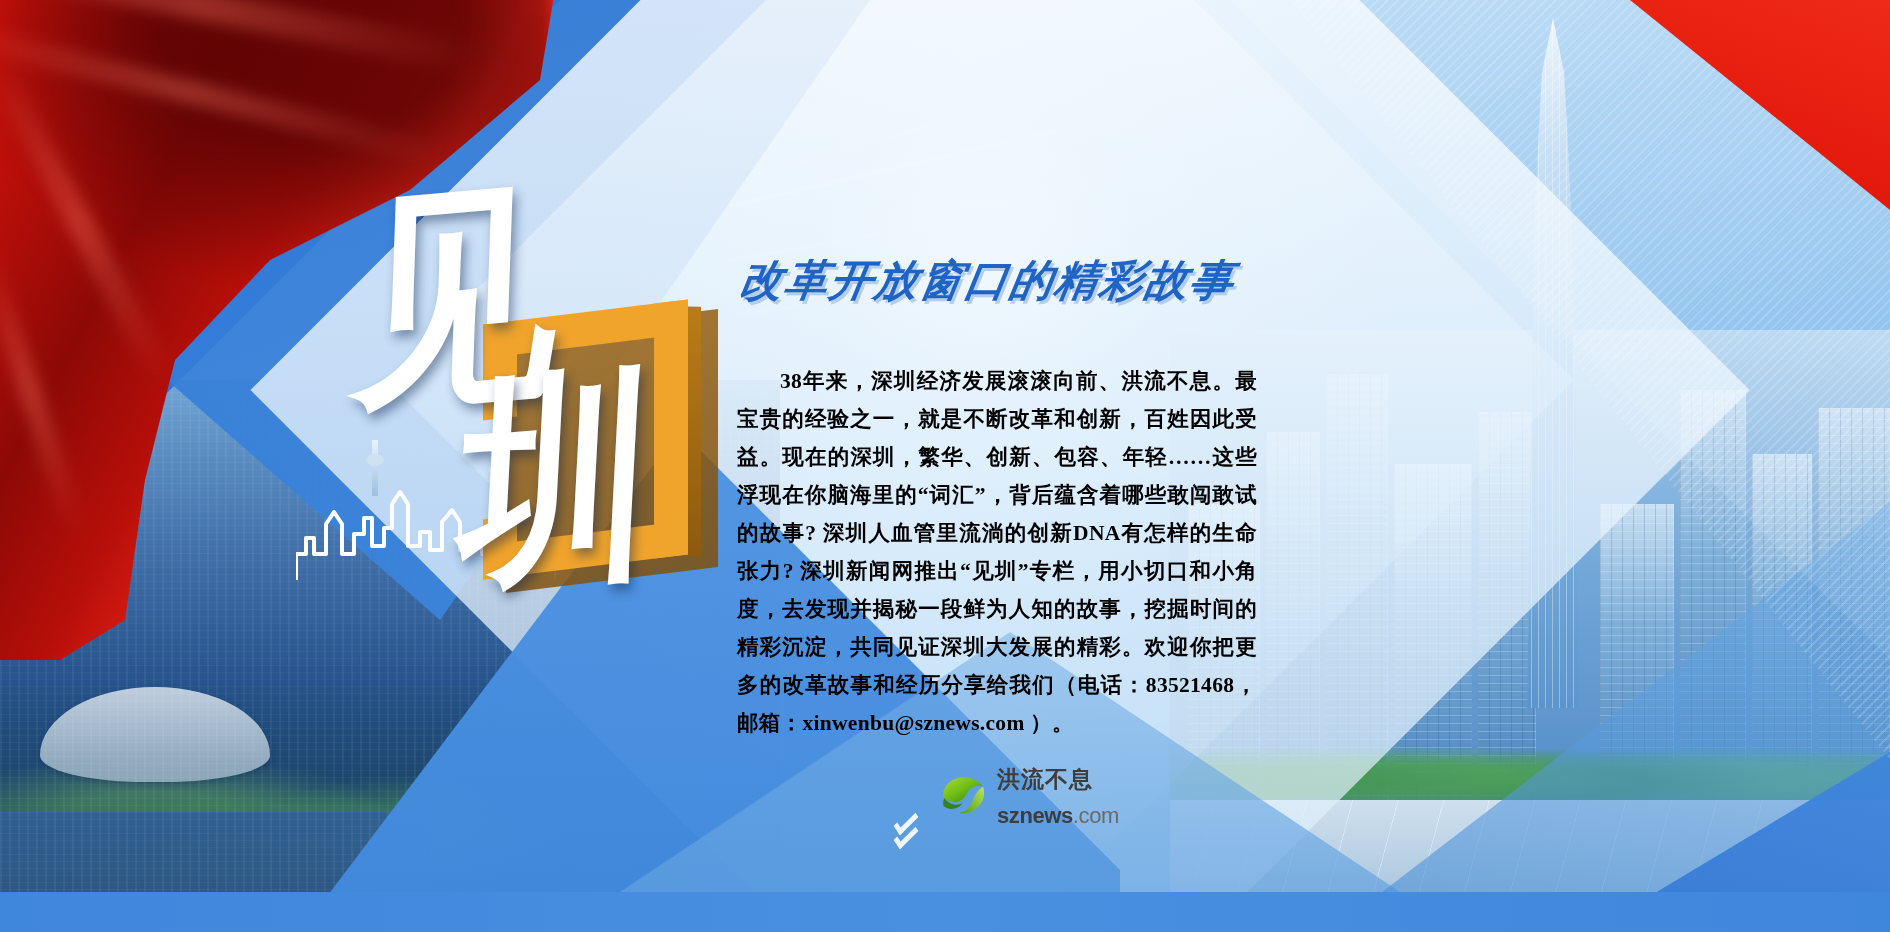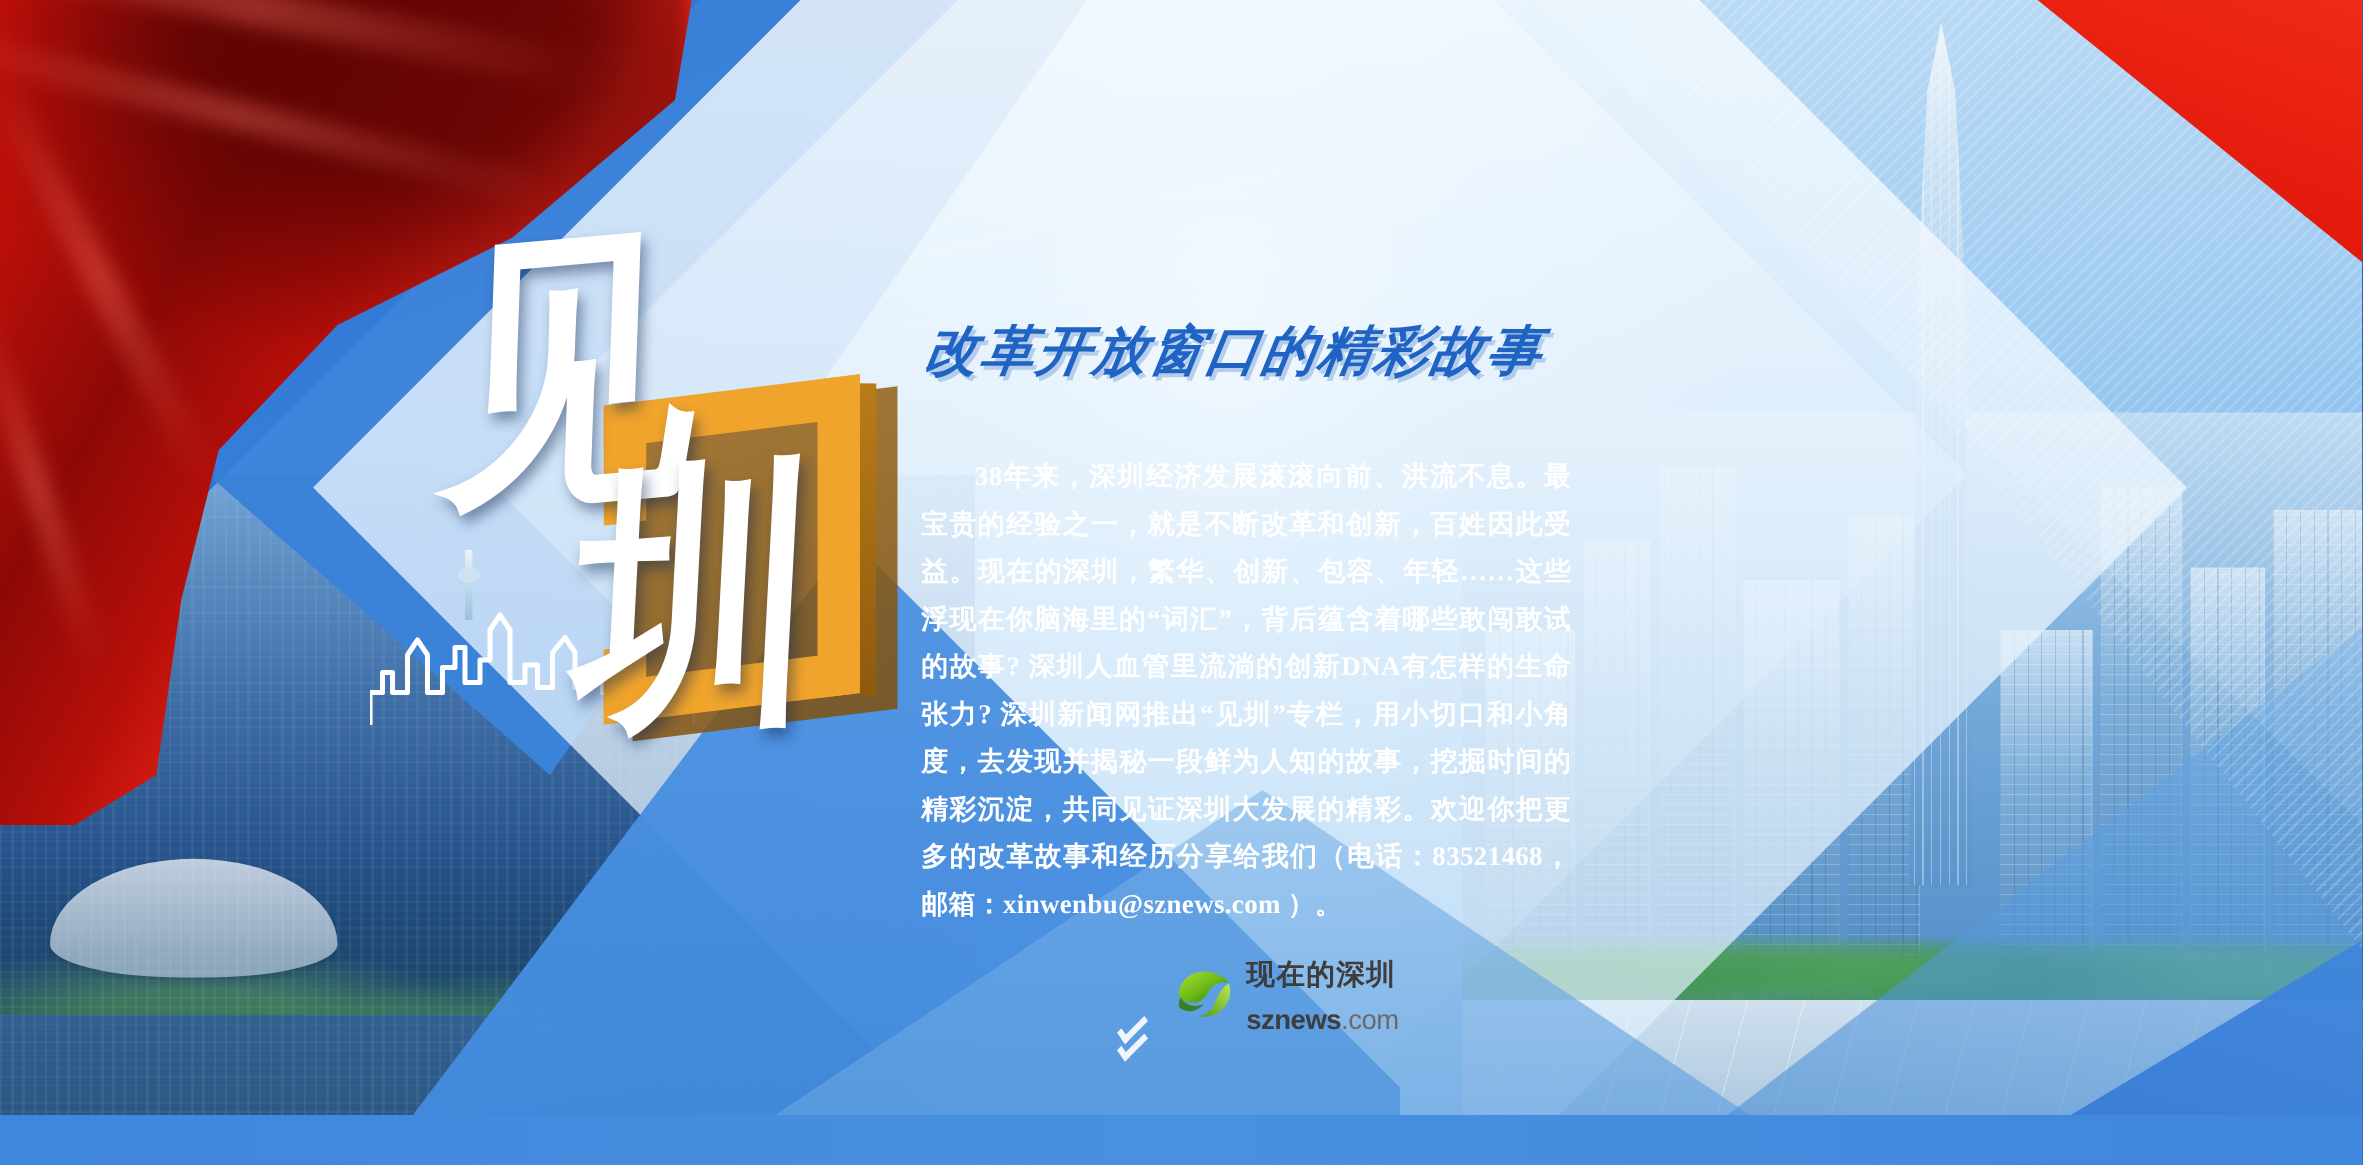--- a/index.html
+++ b/index.html
@@ -281,21 +281,21 @@
     transform:skewX(-9deg);
     text-shadow:3px 3px 0 rgba(150,185,225,.65);
     white-space:nowrap;
   }
   .bodycopy{
     position:absolute; left:737px; top:362px; width:520px;
     font-family:"Liberation Serif", serif;
     font-weight:700;
     font-size:21.5px;
     line-height:38px;
-    color:#ffffff;
+    color:#000000;
     text-indent:2em;
     text-align:justify;
     letter-spacing:.3px;
   }
 
   
   .logo{
     position:absolute; left:940px; top:768px;
     display:flex; align-items:center; gap:11px;
   }
@@ -423,21 +423,21 @@
         <linearGradient id="lg2" x1="0" y1="1" x2="1" y2="0">
           <stop offset="0%" stop-color="#4e9c0b"></stop>
           <stop offset="100%" stop-color="#bde55a"></stop>
         </linearGradient>
       </defs>
       <path d="M4 30C4 14 17 3 33 3c12 0 22 6 27 13-10-3-19 2-23 10-5 10-14 14-22 11C9 35 6 33 4 30z" fill="url(#lg1)"></path>
       <path d="M60 16c2 7 2 15-2 22-6 11-19 17-31 15 9-2 15-8 18-16 3-9 8-17 15-21z" fill="url(#lg2)"></path>
       <path d="M6 32c6 9 17 12 26 7-7 9-19 11-27 4-1-3-1-7 1-11z" fill="#2f7a06" opacity=".85"></path>
     </svg>
     <div class="wordmark">
-      <span class="cn">现在的深圳</span>
+      <span class="cn">洪流不息</span>
       <span class="en"><span>sznews</span><span class="dim">.com</span></span>
     </div>
   </div>
 
   <div class="chevrons">
     <div class="chev"></div>
     <div class="chev"></div>
   </div>
 
 </div>

